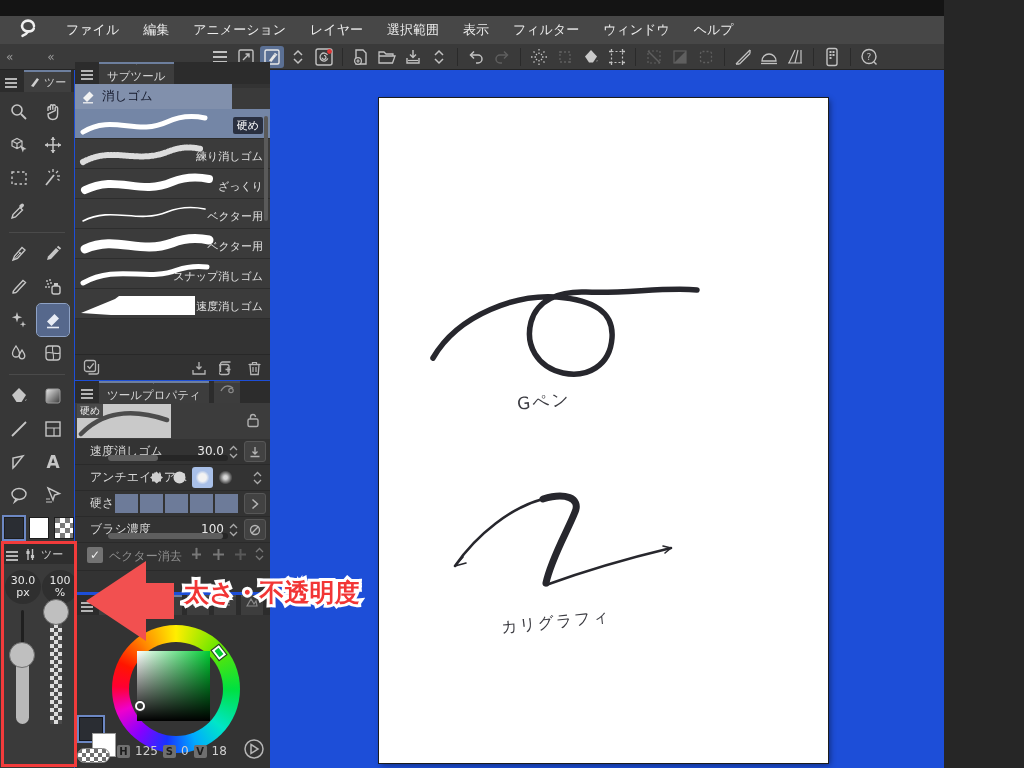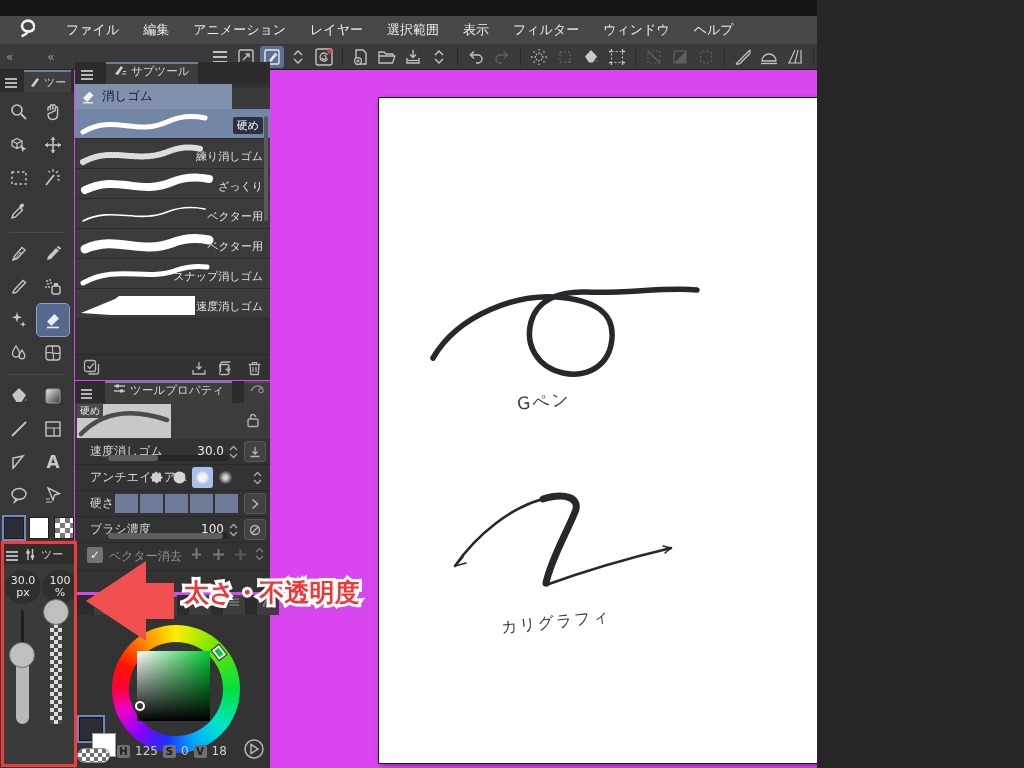--- a/index.html
+++ b/index.html
@@ -1,18 +1,18 @@
 <!DOCTYPE html>
 <html><head>
 <meta charset="utf-8">
 <style>
   html,body{margin:0;padding:0;background:#262626;}
   *{box-sizing:border-box;}
   body{font-family:"DejaVu Sans","Liberation Sans",sans-serif;-webkit-font-smoothing:antialiased;}
-  #app{position:relative;width:817px;height:768px;overflow:hidden;background:#d946ef;}
+  #app{position:relative;width:944px;height:768px;overflow:hidden;background:#1d4ed8;}
 
   
   .topstrip{position:absolute;left:0;top:0;width:1024px;height:16px;background:#141414;}
   .menubar{position:absolute;left:0;top:16px;width:1024px;height:28px;background:#474747;display:flex;align-items:center;color:#ececec;font-size:13px;}
   .menubar .logo{width:26px;height:22px;margin-left:16px;margin-right:12px;}
   .menubar .mitem{margin:0 12px;cursor:default;white-space:nowrap;}
   .cmdbar{position:absolute;left:0;top:44px;width:1024px;height:26px;background:#3a3a3a;display:flex;align-items:center;border-bottom:1px solid #242424;}
   .cmdbar .collapse{color:#9a9a9a;font-size:12px;margin:0 6px;}
   .cmd-group{display:flex;align-items:center;height:26px;}
   .cmd-divider{width:1px;height:18px;background:#2a2a2a;margin:0 5px;}
@@ -44,21 +44,21 @@
   .vslider-track-size{position:absolute;left:19px;top:66px;width:3px;height:42px;background:#1f1f1f;border-radius:2px;}
   .vslider-fill-size{position:absolute;left:14px;top:112px;width:13px;height:68px;background:#b9b9b9;border-radius:7px;}
   .knob{position:absolute;width:26px;height:26px;border-radius:50%;background:#bfbfbf;border:1px solid #6e6e6e;}
   .vslider-trans{position:absolute;left:48px;top:80px;width:12px;height:100px;background:repeating-conic-gradient(#dcdcdc 0 25%, #4a4a4a 0 50%) 0 0/8px 8px;}
 
   
   .panel{position:absolute;background:#333333;}
   .p-head{height:22px;background:#2c2c2c;display:flex;align-items:center;}
   .hmb{width:14px;height:10px;display:inline-block;}
   .hmb i{display:block;height:2px;background:#b5b5b5;margin:2px 1px;}
-  .ptab{height:22px;background:#3d3d3d;display:flex;gap:4px;padding:0 8px;color:#d6d6d6;font-size:11.5px;border-top:2px solid #6d7f9e;margin-left:12px;white-space:nowrap;}
+  .ptab{height:22px;background:#3d3d3d;display:flex;align-items:center;gap:4px;padding:0 8px;color:#d6d6d6;font-size:11.5px;border-top:2px solid #6d7f9e;margin-left:5px;white-space:nowrap;flex-direction:column;}
   .ptab.dim{border-top-color:#4a4a4a;color:#8a8a8a;}
 
   
   .grouprow{height:25px;background:#8190ac;display:flex;align-items:center;gap:6px;padding-left:6px;width:157px;color:#14182a;font-size:12.5px;}
   .grouprow-rest{position:absolute;left:157px;top:26px;right:0;height:25px;background:#3a3a3a;}
   .st-item{position:relative;height:30px;background:#3b3b3b;border-bottom:1px solid #2d2d2d;display:flex;align-items:center;}
   .st-item.sel{background:#7486a6;}
   .st-stroke{position:absolute;left:2px;top:1px;}
   .st-label{position:absolute;right:7px;bottom:4px;font-size:11px;color:#e3e3e3;white-space:nowrap;}
   .st-item.sel .st-label{background:rgba(32,36,50,.88);color:#fff;padding:1px 4px;border-radius:2px;}

